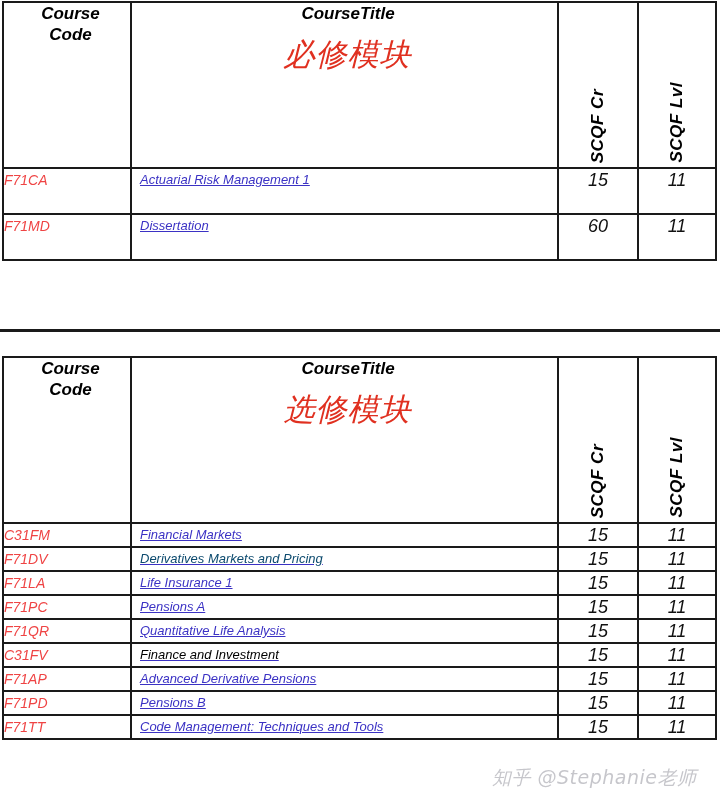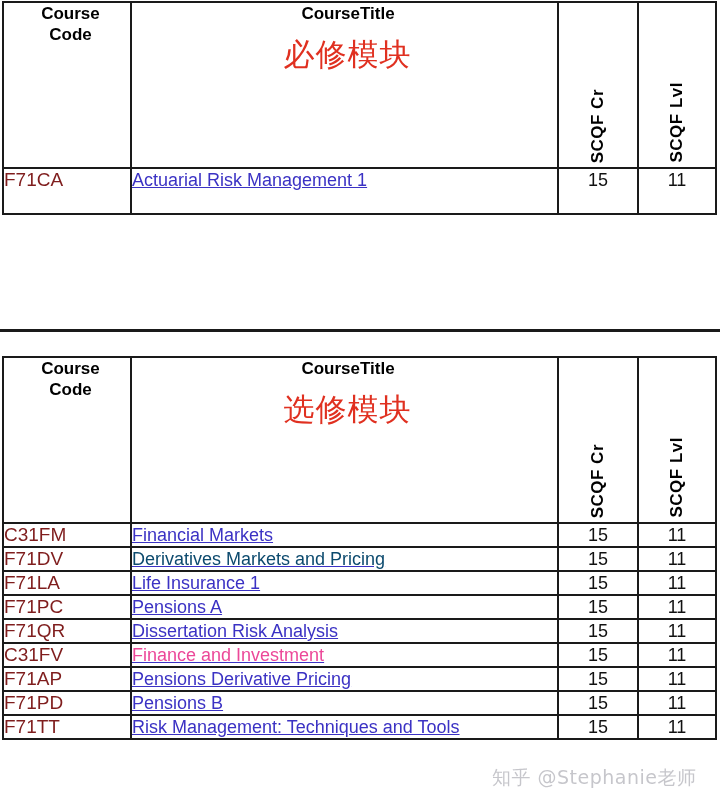--- a/index.html
+++ b/index.html
@@ -13,20 +13,21 @@
     position: relative;
     overflow: hidden;
     font-family: "Liberation Sans", "DejaVu Sans", sans-serif;
     color: #000000;
   }
 
   .page {
     position: relative;
     width: 720px;
     height: 600px;
+    font-style: italic;
   }
 
   
   .course-table {
     position: absolute;
     border-collapse: collapse;
     table-layout: fixed;
     background: #ffffff;
   }
   .course-table td,
@@ -84,37 +85,38 @@
     transform: rotate(180deg);
     font-weight: bold;
     font-size: 17px;
     letter-spacing: 0.5px;
     white-space: nowrap;
     color: #000;
   }
 
   
   .cell-code {
-    font-size: 19px;
+    font-size: 14px;
     line-height: 22px;
     padding: 2px 0 2px 7px;
-    color: #7f1d1d;
+    color: #ef4444;
     white-space: nowrap;
   }
   .cell-title {
     padding: 2px 0 2px 7px;
   }
   .course-link {
-    font-size: 18px;
+    font-size: 13px;
     line-height: 22px;
     color: #3b32c4;
     text-decoration: underline;
     text-decoration-color: #3b32c4;
     white-space: nowrap;
     cursor: pointer;
+    padding-left: 8px;
   }
   .cell-num {
     font-size: 18px;
     line-height: 22px;
     text-align: center;
     padding: 2px 0 2px 0;
     color: #111;
   }
 
   
@@ -185,20 +187,28 @@
     </thead>
     <tbody>
       <tr class="row-body">
         <td class="cell-code">F71CA</td>
         <td class="cell-title">
           <span class="course-link" style="color: rgb(59, 50, 196); text-decoration-color: rgb(59, 50, 196);">Actuarial Risk Management 1</span>
         </td>
         <td class="cell-num">15</td>
         <td class="cell-num">11</td>
       </tr>
+      <tr class="row-body">
+        <td class="cell-code">F71MD</td>
+        <td class="cell-title">
+          <span class="course-link" style="color: rgb(59, 50, 196); text-decoration-color: rgb(59, 50, 196);">Dissertation</span>
+        </td>
+        <td class="cell-num">60</td>
+        <td class="cell-num">11</td>
+      </tr>
     </tbody>
   </table>
 
   <div class="separator"></div>
 
   <table class="course-table t2" id="table-elective">
     <colgroup>
       <col class="col-code">
         <col class="col-title">
         <col class="col-cr">
@@ -255,53 +265,53 @@
         <td class="cell-code">F71PC</td>
         <td class="cell-title">
           <span class="course-link" style="color: rgb(59, 50, 196); text-decoration-color: rgb(59, 50, 196);">Pensions A</span>
         </td>
         <td class="cell-num">15</td>
         <td class="cell-num">11</td>
       </tr>
       <tr class="row-body">
         <td class="cell-code">F71QR</td>
         <td class="cell-title">
-          <span class="course-link" style="color: rgb(59, 50, 196); text-decoration-color: rgb(59, 50, 196);">Dissertation Risk Analysis</span>
+          <span class="course-link" style="color: rgb(59, 50, 196); text-decoration-color: rgb(59, 50, 196);">Quantitative Life Analysis</span>
         </td>
         <td class="cell-num">15</td>
         <td class="cell-num">11</td>
       </tr>
       <tr class="row-body">
         <td class="cell-code">C31FV</td>
         <td class="cell-title">
-          <span class="course-link" style="color: #ec4899; text-decoration-color: rgb(59, 50, 196); margin-top: 30px;">Finance and Investment</span>
+          <span class="course-link" style="color: #000000; text-decoration-color: rgb(59, 50, 196); margin-top: 30px;">Finance and Investment</span>
         </td>
         <td class="cell-num">15</td>
         <td class="cell-num">11</td>
       </tr>
       <tr class="row-body">
         <td class="cell-code">F71AP</td>
         <td class="cell-title">
-          <span class="course-link" style="color: rgb(59, 50, 196); text-decoration-color: rgb(59, 50, 196);">Pensions Derivative Pricing</span>
+          <span class="course-link" style="color: rgb(59, 50, 196); text-decoration-color: rgb(59, 50, 196);">Advanced Derivative Pensions</span>
         </td>
         <td class="cell-num">15</td>
         <td class="cell-num">11</td>
       </tr>
       <tr class="row-body">
         <td class="cell-code">F71PD</td>
         <td class="cell-title">
           <span class="course-link" style="color: rgb(59, 50, 196); text-decoration-color: rgb(59, 50, 196);">Pensions B</span>
         </td>
         <td class="cell-num">15</td>
         <td class="cell-num">11</td>
       </tr>
       <tr class="row-body">
         <td class="cell-code">F71TT</td>
         <td class="cell-title">
-          <span class="course-link" style="color: rgb(59, 50, 196); text-decoration-color: rgb(59, 50, 196);">Risk Management: Techniques and Tools</span>
+          <span class="course-link" style="color: rgb(59, 50, 196); text-decoration-color: rgb(59, 50, 196);">Code Management: Techniques and Tools</span>
         </td>
         <td class="cell-num">15</td>
         <td class="cell-num">11</td>
       </tr>
     </tbody>
   </table>
 
   <div class="watermark">知乎 @Stephanie老师</div>
 
 </div>

